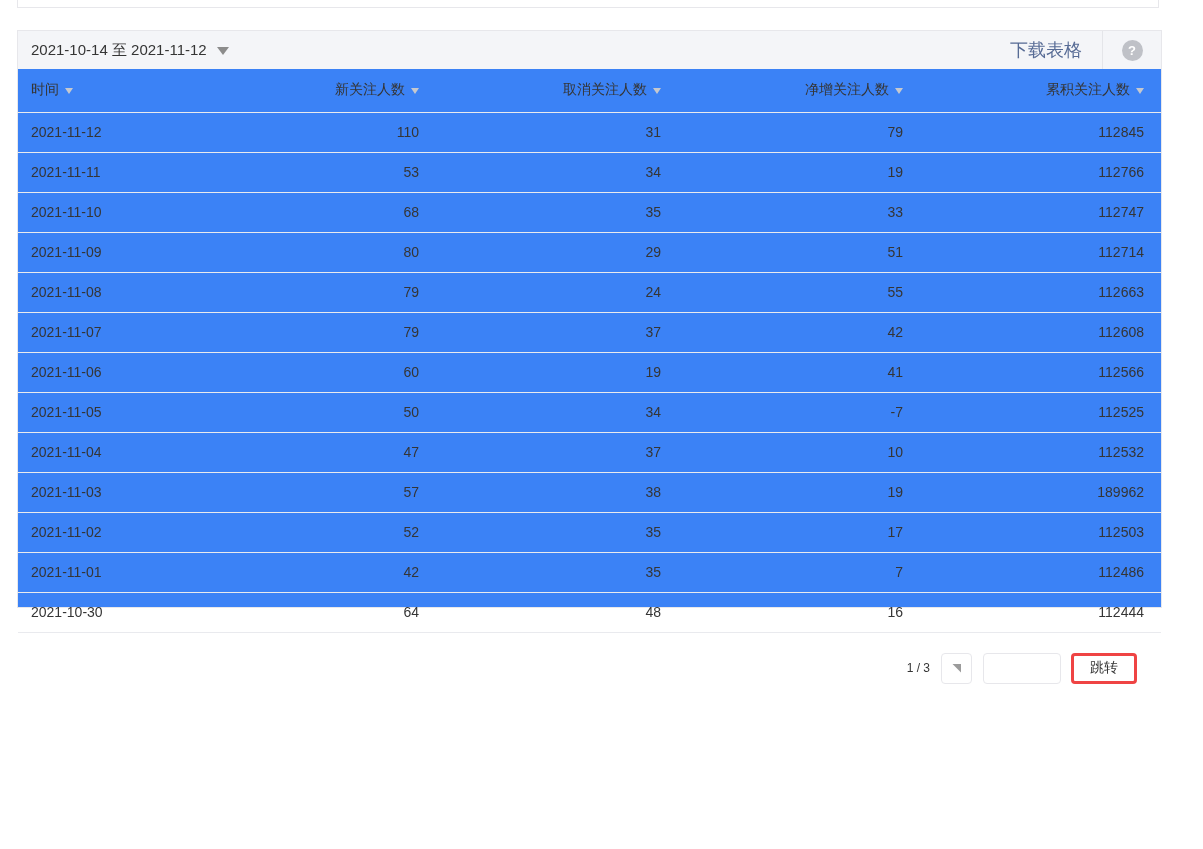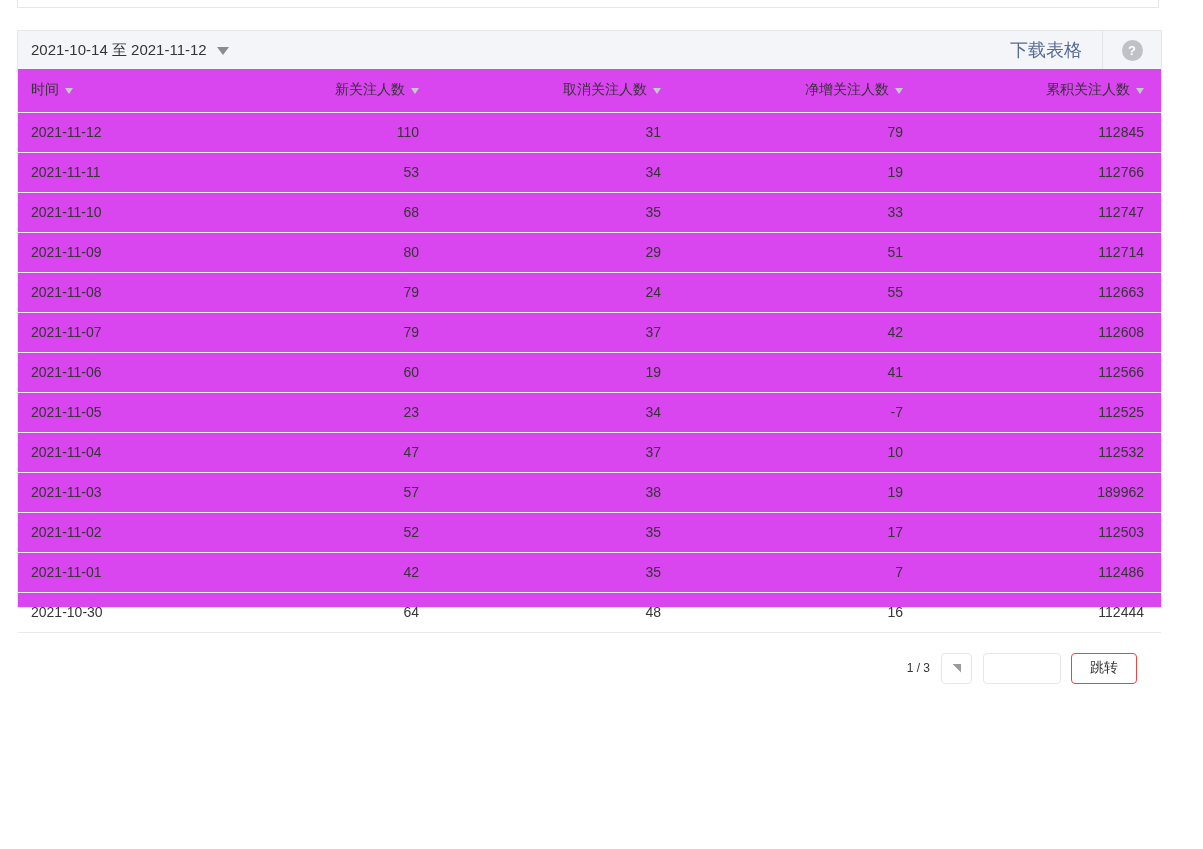--- a/index.html
+++ b/index.html
@@ -4,21 +4,21 @@
 <style>
   * { margin:0; padding:0; box-sizing:border-box; }
   html,body { width:1203px; height:849px; background:#ffffff; overflow:hidden;
     font-family:"Liberation Sans","DejaVu Sans",sans-serif; }
 
   
   .top-sliver { position:absolute; left:17px; top:-6px; width:1142px; height:14px;
     background:#fff; border:1px solid #e7e7eb; }
 
   .panel { position:absolute; left:17px; top:30px; width:1145px; height:578px;
-    background:#d946ef; border:1px solid #e7e7eb; }
+    background:#3b82f6; border:1px solid #e7e7eb; }
 
   
   .band { height:38px; background:#f4f5f8; display:flex; align-items:center;
     padding-left:13px; }
   .date-select { display:flex; align-items:center; cursor:pointer;
     font-size:15px; color:#353535; }
   .caret-down { width:0; height:0; border-left:6px solid transparent;
     border-right:6px solid transparent; border-top:8px solid #8c8c8c;
     margin-left:10px; margin-top:2px; }
   .band-spacer { flex:1; }
@@ -46,21 +46,21 @@
     margin:20px 24px 0 0; }
   .page-indicator { font-size:12px; color:#353535; margin-right:11px; }
   .page-next-btn { width:31px; height:31px; background:#fff;
     border:1px solid #e7e7eb; border-radius:4px; cursor:pointer;
     display:flex; align-items:center; justify-content:center; margin-right:11px; }
   .corner-tri { width:9px; height:9px; background:#9b9b9b;
     clip-path:polygon(0 0, 100% 0, 100% 100%); }
   .page-input { width:78px; height:31px; border:1px solid #e7e7eb;
     border-radius:4px; outline:none; font-size:14px; color:#353535;
     padding:0 8px; margin-right:10px; }
-  .jump-btn { width:66px; height:31px; background:#fff; border:1px solid #ef4444;
+  .jump-btn { width:66px; height:31px; background:#fff; border:3px solid #ef4444;
     border-radius:4px; font-size:14px; color:#353535; cursor:pointer;
     font-family:inherit; }
 </style>
 </head>
 <body>
 
 <div class="top-sliver"></div>
 
 <div class="panel">
 
@@ -149,21 +149,21 @@
     </tr>
         <tr>
       <td class="c-first">2021-11-06</td>
       <td>60</td>
       <td>19</td>
       <td>41</td>
       <td class="c-last">112566</td>
     </tr>
         <tr>
       <td class="c-first">2021-11-05</td>
-      <td>23</td>
+      <td>50</td>
       <td>34</td>
       <td>-7</td>
       <td class="c-last">112525</td>
     </tr>
         <tr>
       <td class="c-first">2021-11-04</td>
       <td>47</td>
       <td>37</td>
       <td>10</td>
       <td class="c-last">112532</td>

